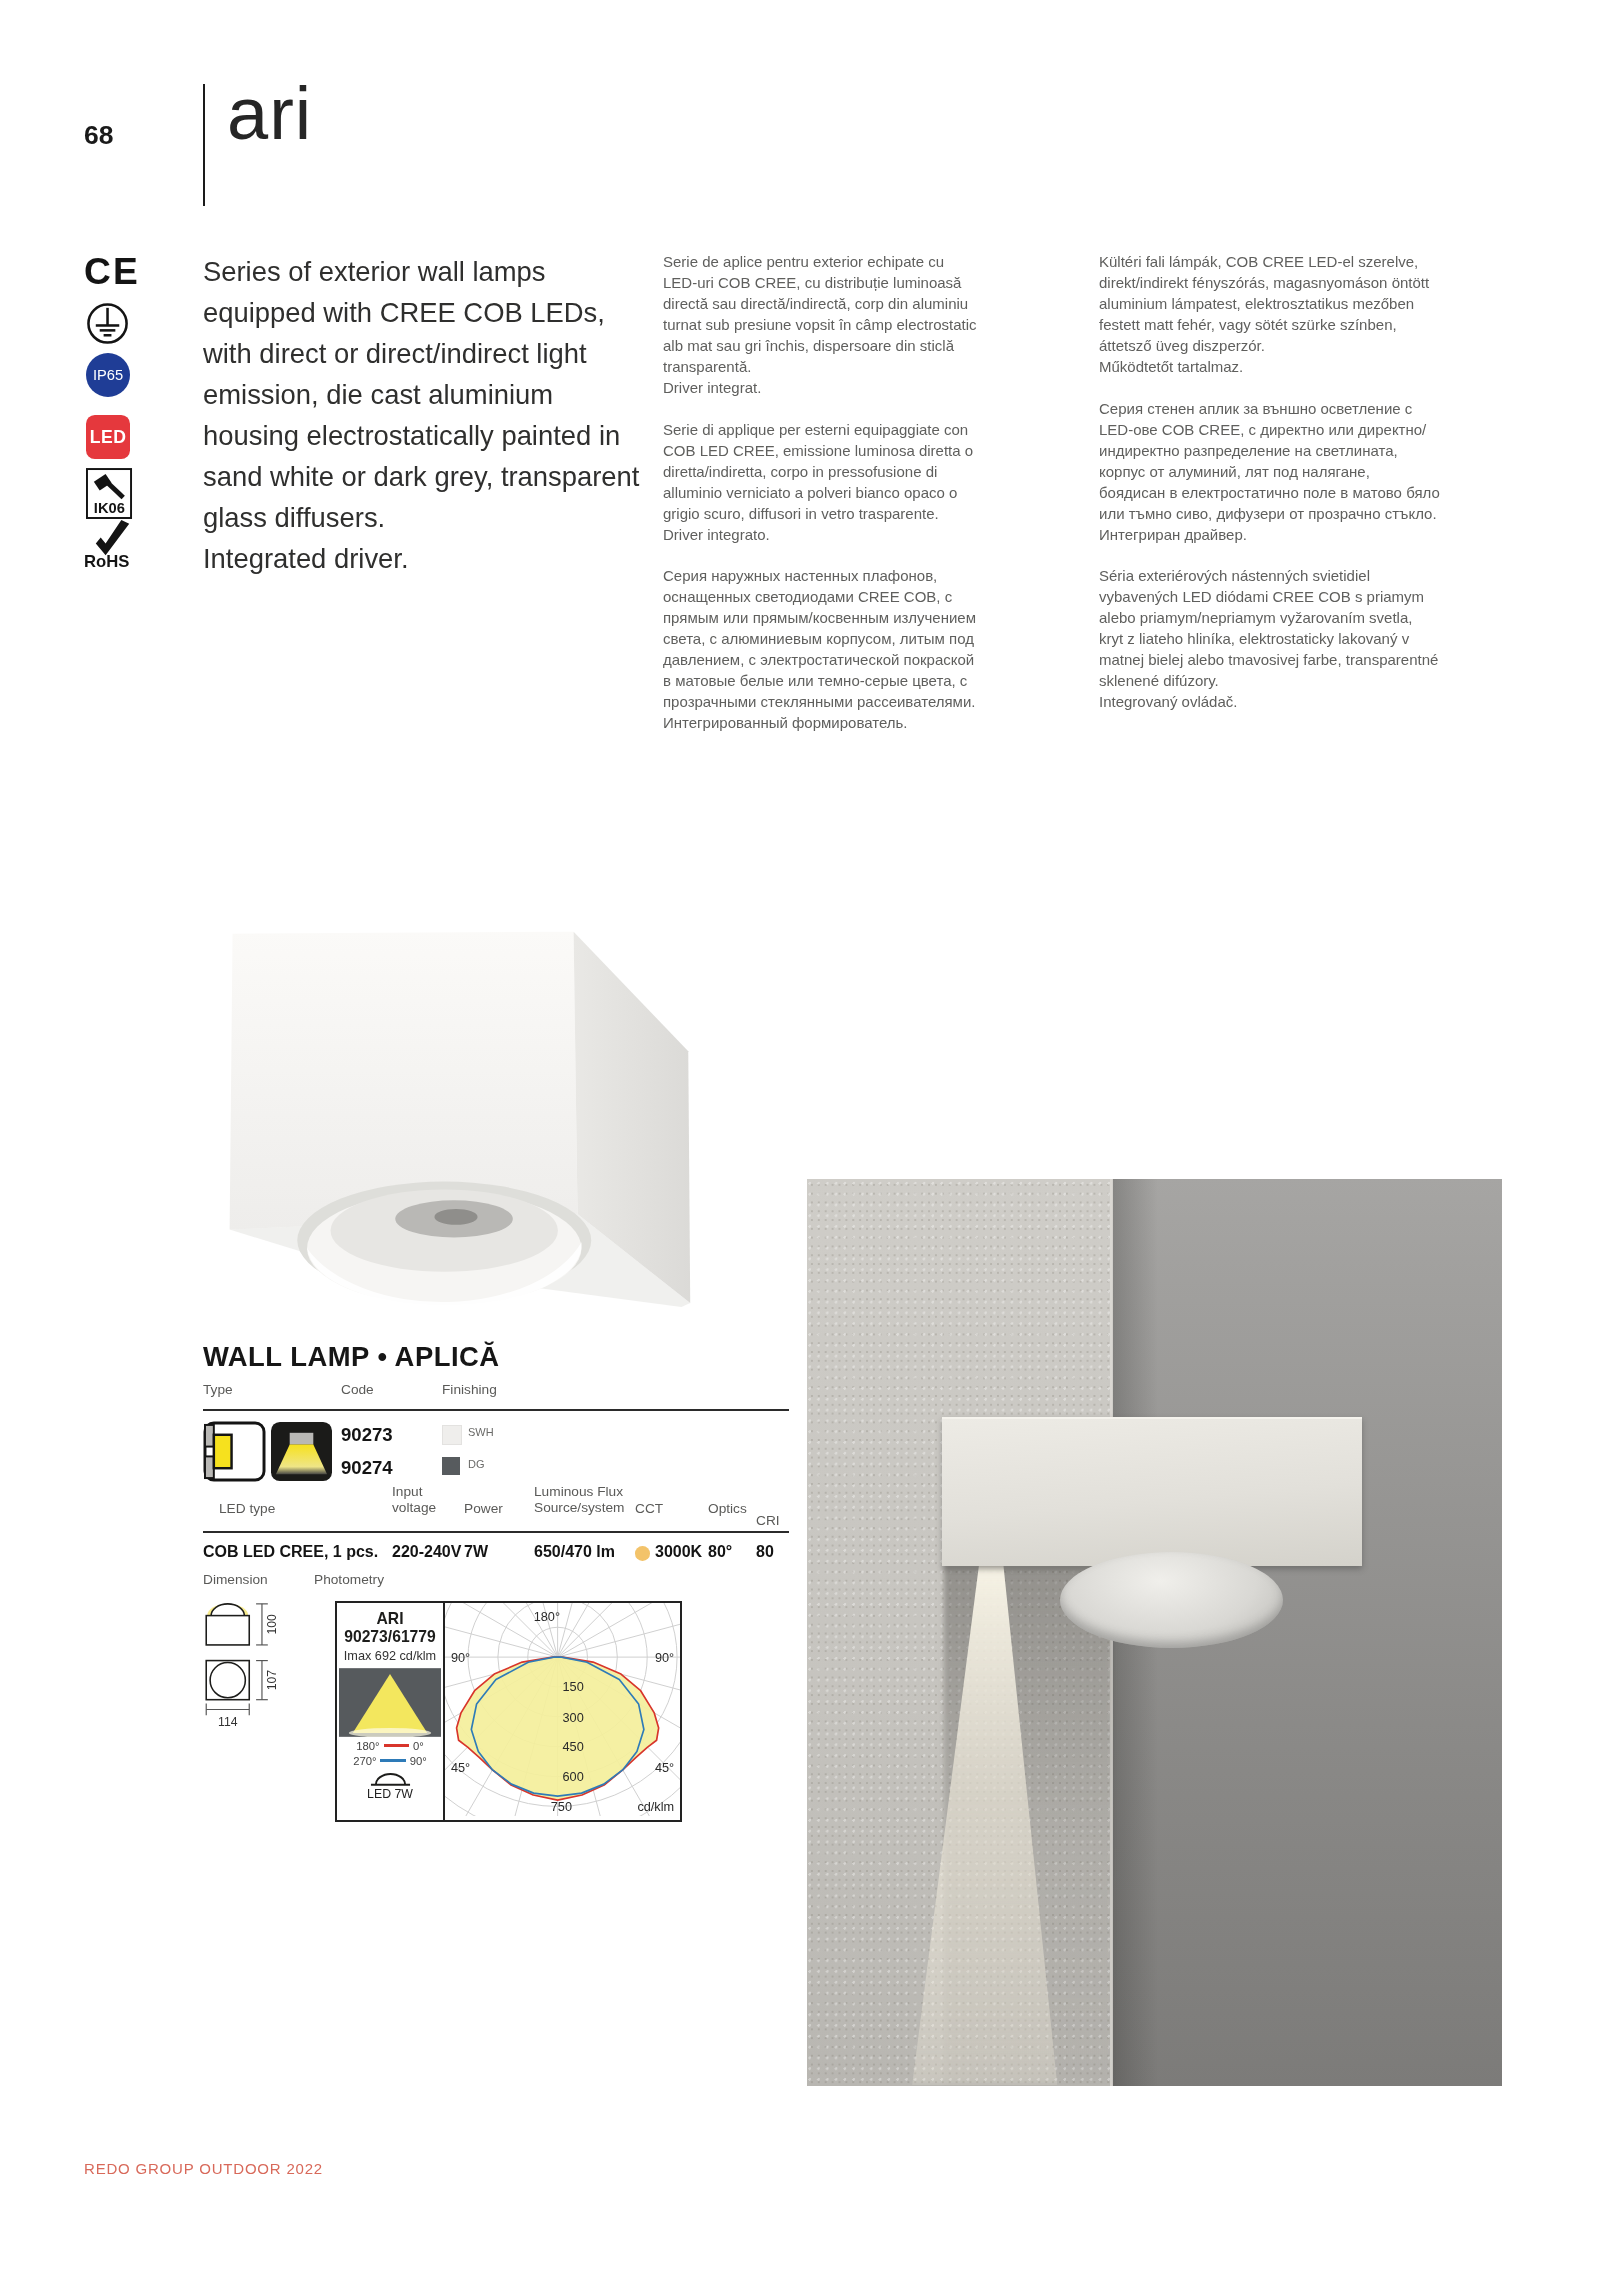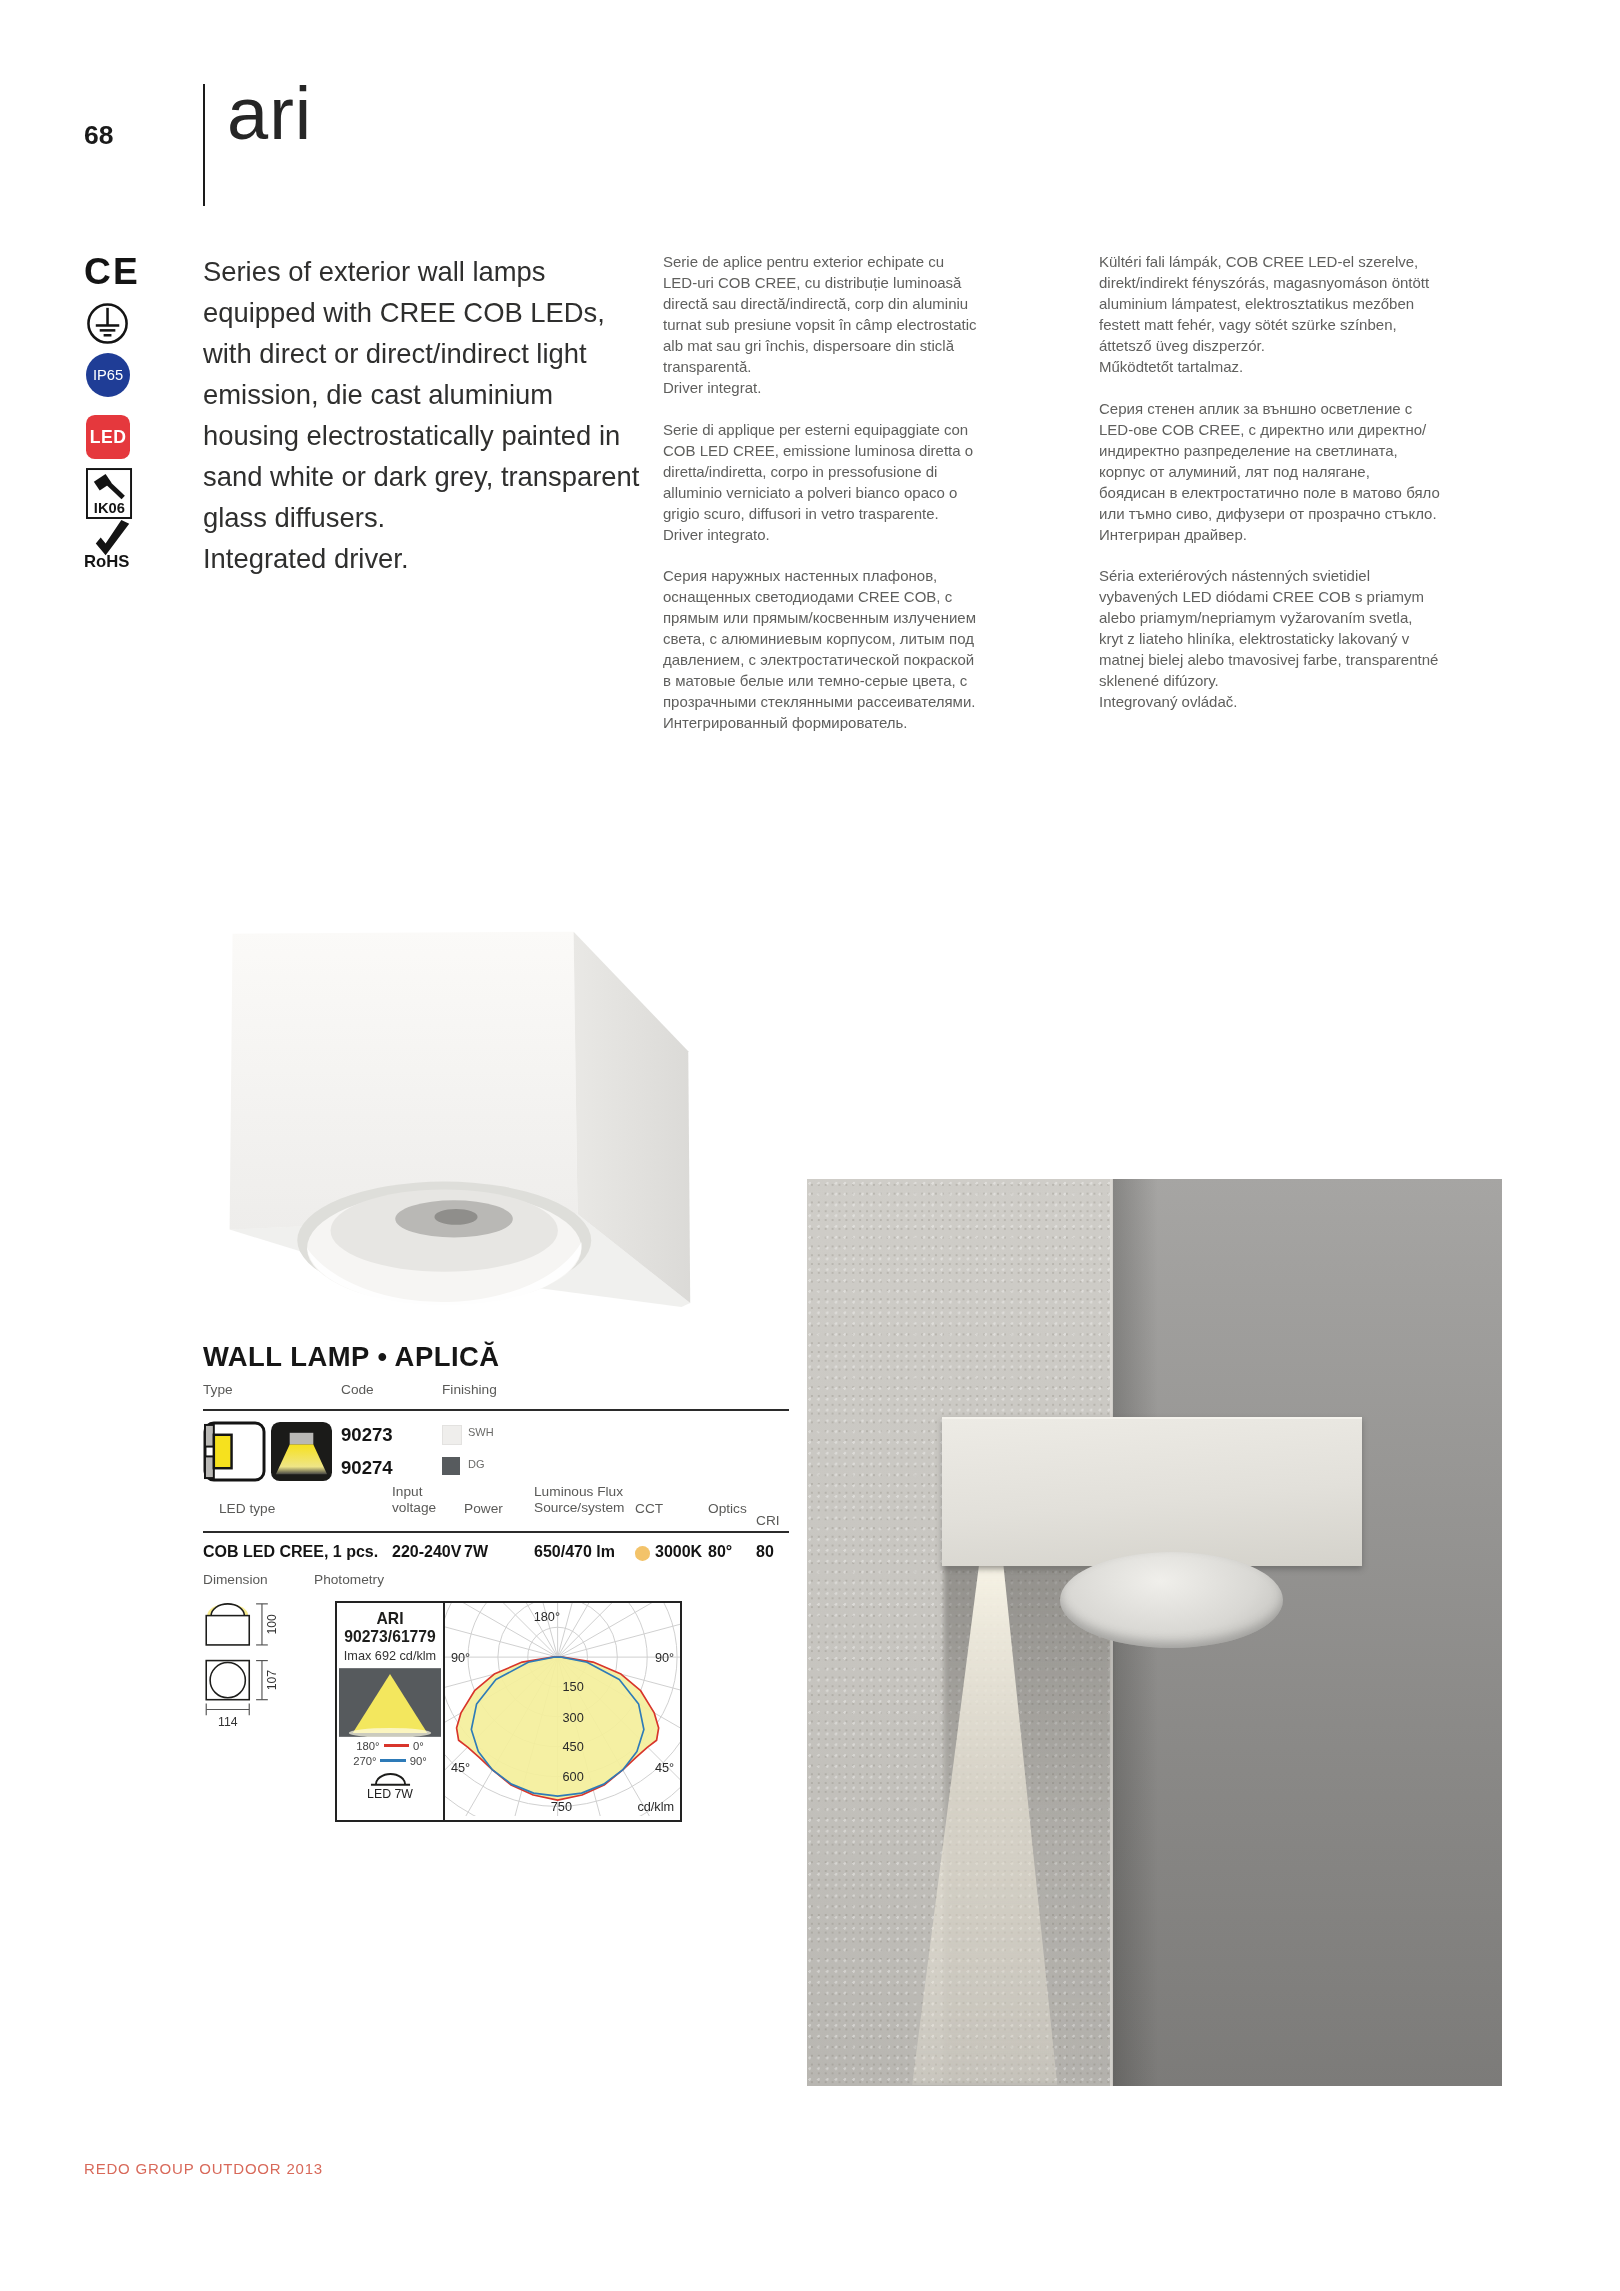--- a/index.html
+++ b/index.html
@@ -306,16 +306,16 @@
         <text x="120" y="90">150</text>
         <text x="120" y="121">300</text>
         <text x="120" y="151">450</text>
         <text x="120" y="182">600</text>
         <text x="108" y="212">750</text>
         <text x="234" y="212" text-anchor="end">cd/klm</text>
       </g>
     </svg>
   </div>
 
-  <div class="abs footer" style="left:84px;top:2160px;">REDO GROUP OUTDOOR 2013</div>
+  <div class="abs footer" style="left:84px;top:2160px;">REDO GROUP OUTDOOR 2022</div>
 
 </div>
 
 
 </body></html>

